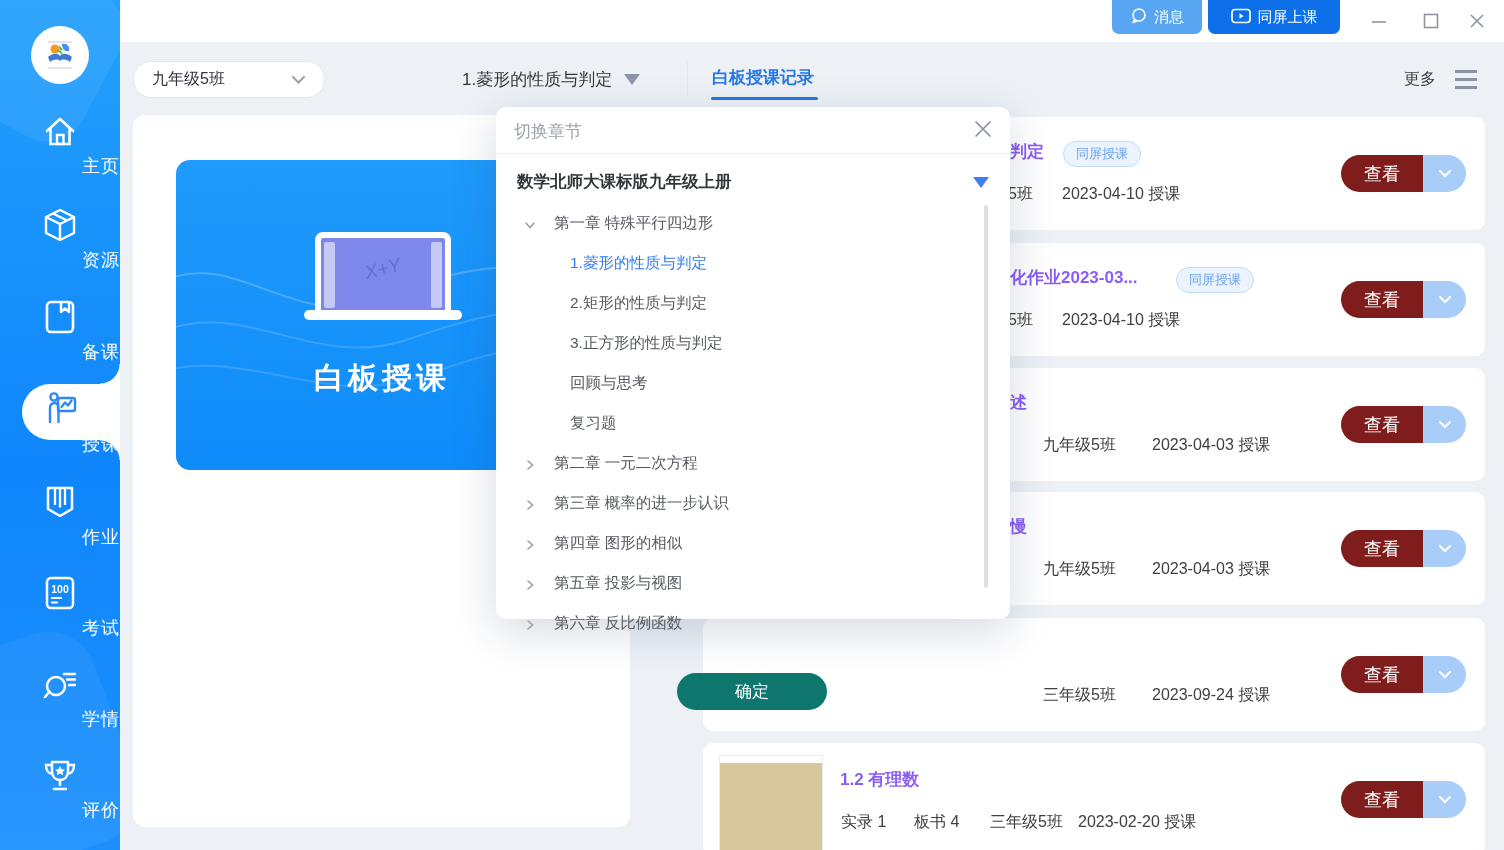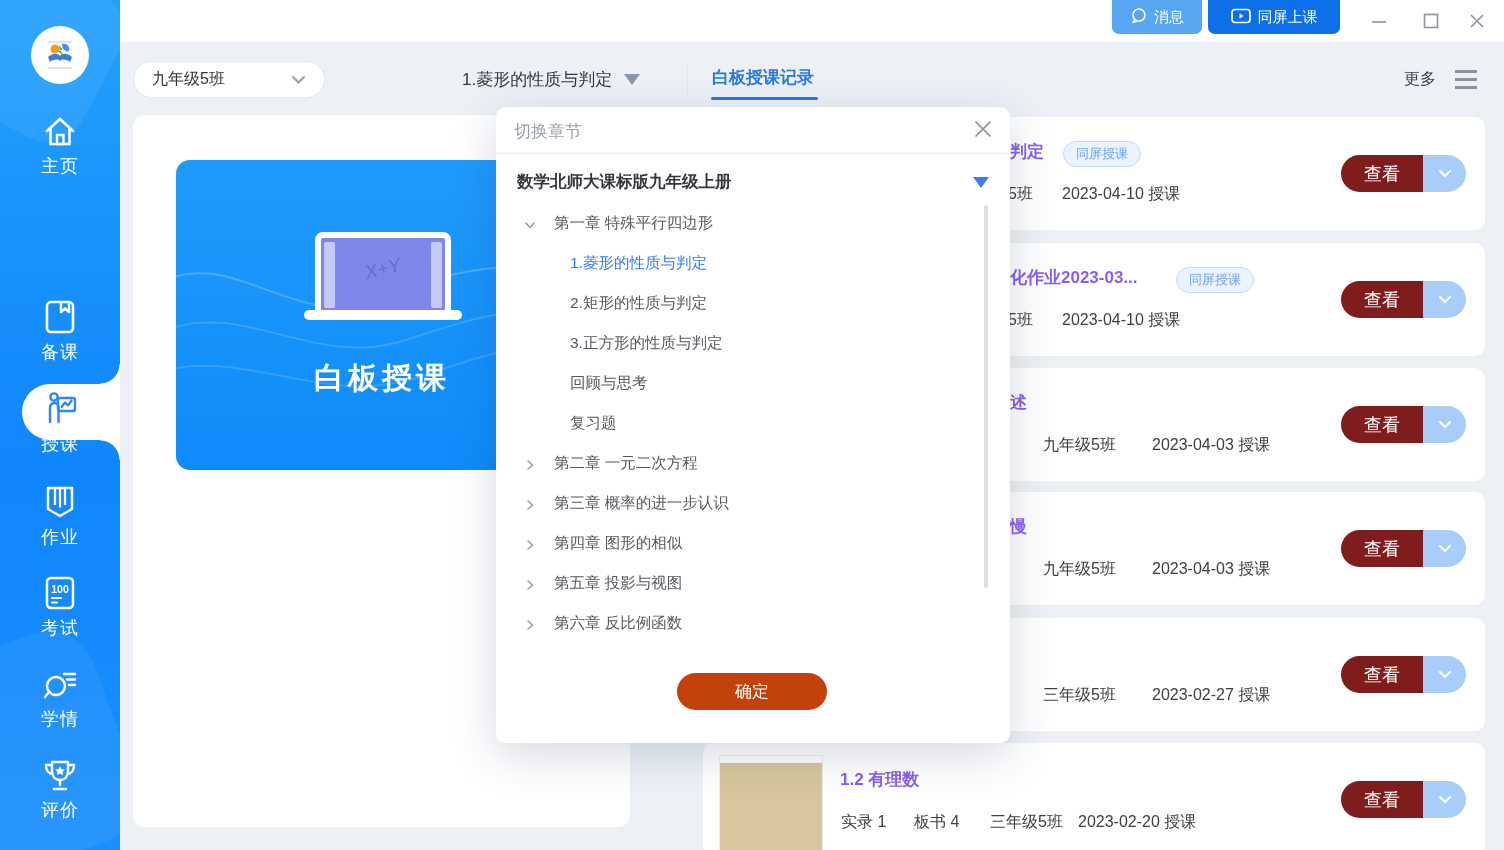--- a/index.html
+++ b/index.html
@@ -16,21 +16,21 @@
   .btn-screen{left:1208px;width:132px;background:#0d70e8;}
   .win-ctl{top:8px;width:26px;height:26px;display:flex;align-items:center;justify-content:center;cursor:pointer;}
 
   
   .sidebar{left:0;top:0;width:120px;height:850px;background:linear-gradient(180deg,#23a0fd 0%,#0f86fb 55%,#1b90fd 100%);overflow:hidden;}
   .sidebar:before{content:"";position:absolute;left:-40px;top:-30px;width:150px;height:160px;background:rgba(255,255,255,.07);border-radius:40px;transform:rotate(28deg);}
   .sidebar:after{content:"";position:absolute;left:-50px;top:640px;width:170px;height:220px;background:rgba(255,255,255,.06);border-radius:50px;transform:rotate(-20deg);}
   .logo{left:31px;top:26px;width:58px;height:58px;background:#fff;border-radius:50%;display:flex;align-items:center;justify-content:center;}
   .nav-item{left:0;width:120px;text-align:center;color:#fff;cursor:pointer;}
   .nav-icon{display:flex;justify-content:center;}
-  .nav-label{font-size:18px;color:#fff;margin-top:4px;letter-spacing:1px;}
+  .nav-label{font-size:18px;color:#fff;margin-top:4px;letter-spacing:1px;text-align:right;}
   .active-bump{left:22px;top:384px;width:98px;height:56px;background:#fff;border-radius:30px 0 0 30px;}
   .ear{width:20px;height:20px;right:0;}
   .ear-top{top:364px;background:radial-gradient(circle at 0 0,transparent 19px,#fff 20px);}
   .ear-bot{top:440px;background:radial-gradient(circle at 0 100%,transparent 19px,#fff 20px);}
 
   
   .class-pill{left:133px;top:61px;width:192px;height:37px;background:#fff;border:1px solid #e4e7ec;border-radius:19px;display:flex;align-items:center;padding:0 18px;cursor:pointer;}
   .class-pill span{font-size:16px;color:#33363c;}
   .chev-gray{margin-left:auto;}
   .chapter-sel{left:462px;top:68px;display:flex;align-items:center;gap:12px;cursor:pointer;}
@@ -57,33 +57,33 @@
   .rec-title{font-size:17px;font-weight:bold;color:#8b5cf6;}
   .rec-meta{font-size:16px;color:#404040;}
   .badge{height:26px;padding:0 12px;border:1px solid #c3dbfa;background:#eaf3fe;border-radius:14px;color:#6ea4ee;font-size:13px;display:flex;align-items:center;}
   .view-btn{left:638px;top:38px;width:125px;height:37px;border-radius:19px;display:flex;overflow:hidden;cursor:pointer;}
   .view-main{width:82px;background:#7f1d1d;color:#fff;font-size:18px;display:flex;align-items:center;justify-content:center;}
   .view-drop{width:43px;background:#a9cdf9;display:flex;align-items:center;justify-content:center;}
   .thumb{left:16px;top:12px;width:104px;height:95px;background:#fff;border:1px solid #ececec;}
   .thumb i{position:absolute;left:0;top:7px;width:102px;height:88px;background:#d8c69c;}
 
   
-  .modal{left:496px;top:107px;width:514px;height:636px;background:#fff;border-radius:10px;box-shadow:0 12px 45px rgba(25,45,85,.18);z-index:40;padding-left:44px;}
+  .modal{left:496px;top:107px;width:514px;height:512px;background:#fff;border-radius:10px;box-shadow:0 12px 45px rgba(25,45,85,.18);z-index:40;padding-left:44px;}
   .modal-title{left:18px;top:13px;font-size:17px;color:#9aa1ad;}
   .modal-close{right:18px;top:13px;cursor:pointer;}
   .modal-divider{left:0;top:46px;width:514px;height:1px;background:#ebedf0;}
   .book-row{left:21px;top:64px;width:472px;display:flex;align-items:center;cursor:pointer;}
   .book-row span{font-size:16.5px;font-weight:bold;color:#33363c;}
   .book-tri{margin-left:auto;width:0;height:0;border-left:8px solid transparent;border-right:8px solid transparent;border-top:11px solid #3f7ef2;}
   .tree-row{height:22px;display:flex;align-items:center;gap:18px;cursor:pointer;}
   .tree-row span{font-size:15.5px;color:#55595f;}
   .tree-row.sel span{color:#2f7bf5;}
   .caret{width:12px;height:12px;}
   .scrollbar{right:22px;top:98px;width:4px;height:383px;background:#dcdfe4;border-radius:2px;cursor:pointer;}
-  .confirm-btn{left:181px;top:566px;width:150px;height:37px;background:#c2410c;border-radius:19px;color:#fff;font-size:17px;display:flex;align-items:center;justify-content:center;cursor:pointer;}
+  .confirm-btn{left:181px;top:566px;width:150px;height:37px;background:#0f766e;border-radius:19px;color:#fff;font-size:17px;display:flex;align-items:center;justify-content:center;cursor:pointer;}
 </style>
 </head>
 <body>
 
 <div id="app">
 
   <div class="abs top-strip"></div>
   <div class="abs content-bg"></div>
 
   <div class="abs top-btn btn-msg">
@@ -211,21 +211,21 @@
       <div class="view-drop">
         <svg width="14" height="9" viewBox="0 0 14 9">
             <path d="M2 2 L7 7 L12 2" fill="none" stroke="#fff" stroke-width="2" stroke-linecap="round"></path>
           </svg>
       </div>
     </div>
   </div>
 
   <div class="abs card" style="top:618px;">
     <div class="abs rec-meta" style="left:340px;top:67px;">三年级5班</div>
-    <div class="abs rec-meta" style="left:449px;top:67px;">2023-02-27 授课</div>
+    <div class="abs rec-meta" style="left:449px;top:67px;">2023-09-24 授课</div>
     <div class="abs view-btn">
       <div class="view-main">查看</div>
       <div class="view-drop">
         <svg width="14" height="9" viewBox="0 0 14 9">
             <path d="M2 2 L7 7 L12 2" fill="none" stroke="#fff" stroke-width="2" stroke-linecap="round"></path>
           </svg>
       </div>
     </div>
   </div>
 
@@ -338,20 +338,30 @@
       <div class="nav-icon">
         <svg width="38" height="36" viewBox="0 0 38 36">
             <path d="M6 17 L19 5 L32 17" fill="none" stroke="#fff" stroke-width="2.6" stroke-linecap="round" stroke-linejoin="round"></path>
             <path d="M9.5 15 V30 H28.5 V15" fill="none" stroke="#fff" stroke-width="2.6" stroke-linecap="round"></path>
             <rect x="16" y="21" width="6.5" height="9" fill="none" stroke="#fff" stroke-width="2.4"></rect>
           </svg>
       </div>
       <div class="nav-label">主页</div>
     </div>
 
+    <div class="abs nav-item" style="top:206px;">
+      <div class="nav-icon">
+        <svg width="38" height="38" viewBox="0 0 38 38">
+            <path d="M19 4 L33 11 L33 27 L19 34 L5 27 L5 11 Z" fill="none" stroke="#fff" stroke-width="2.4" stroke-linejoin="round"></path>
+            <path d="M5 11 L19 18 L33 11 M19 18 V34" fill="none" stroke="#fff" stroke-width="2.4" stroke-linejoin="round"></path>
+            <path d="M12 7.5 L26 14.5" fill="none" stroke="#fff" stroke-width="2.2"></path>
+          </svg>
+      </div>
+      <div class="nav-label">资源</div>
+    </div>
 
     <div class="abs nav-item" style="top:298px;">
       <div class="nav-icon">
         <svg width="36" height="38" viewBox="0 0 36 38">
             <rect x="5" y="4" width="26" height="30" rx="4" fill="none" stroke="#fff" stroke-width="2.6"></rect>
             <path d="M19 4 V14 L23 10.5 L27 14 V4" fill="none" stroke="#fff" stroke-width="2.4" stroke-linejoin="round"></path>
           </svg>
       </div>
       <div class="nav-label">备课</div>
     </div>

